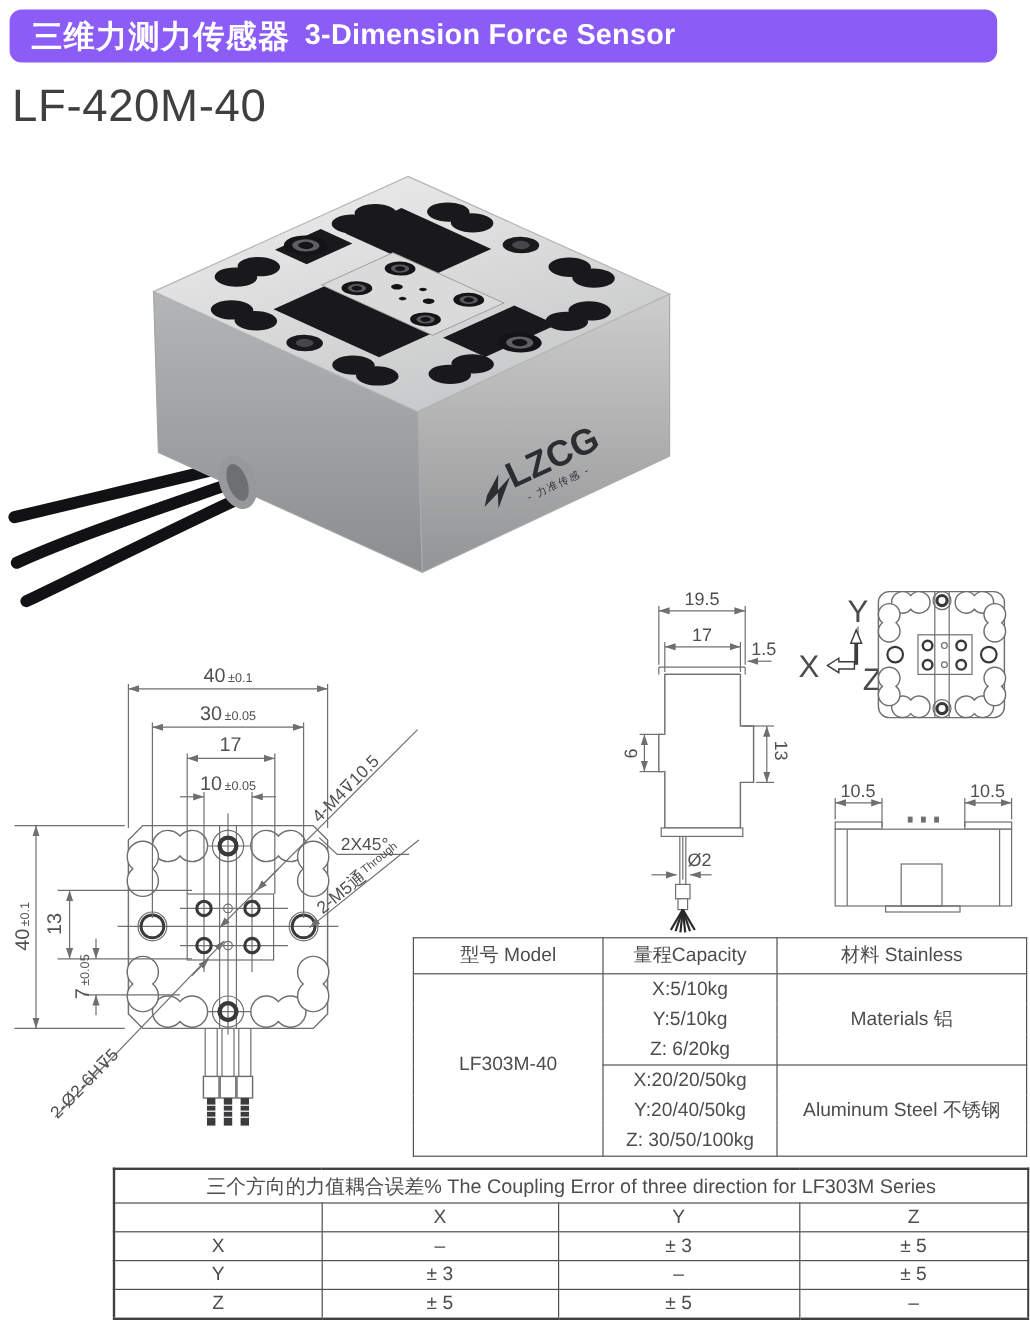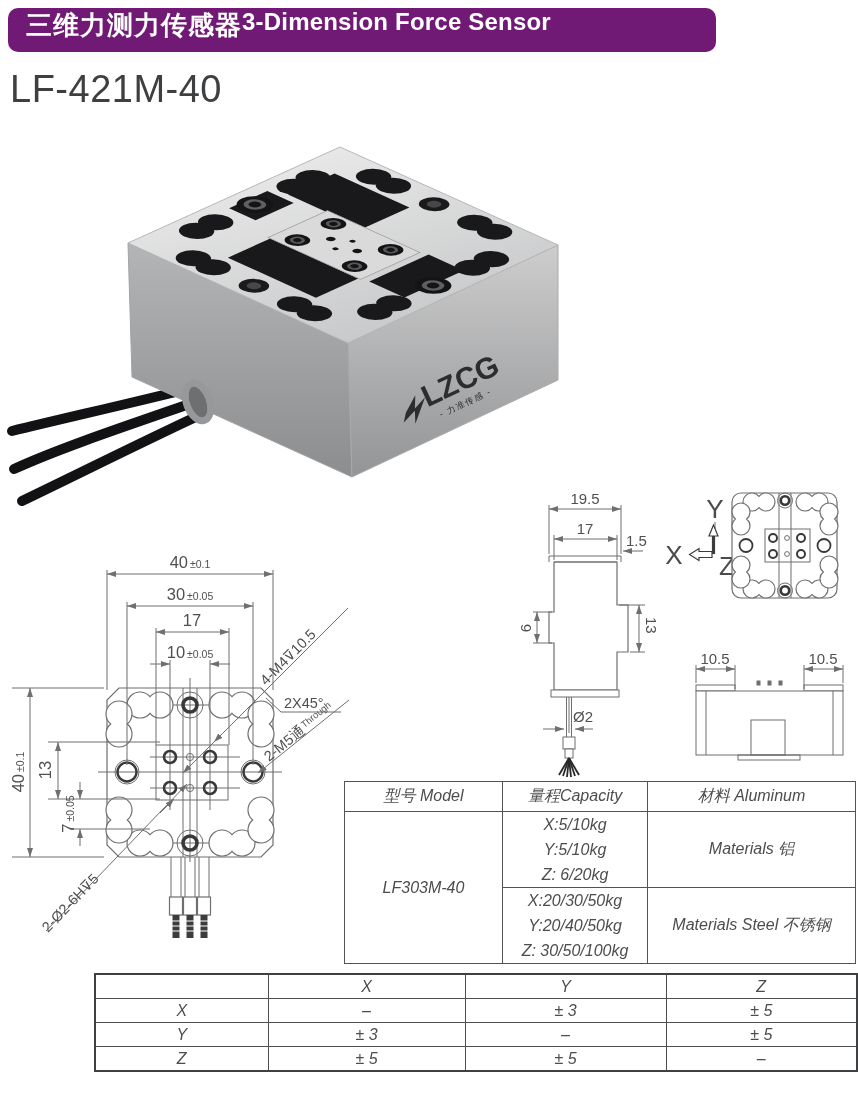--- a/index.html
+++ b/index.html
@@ -1,56 +1,56 @@
 <!DOCTYPE html>
 <html><head>
 <meta charset="utf-8">
 <style>
   html,body{margin:0;padding:0;background:#fff;}
   #page{position:relative;width:858px;height:1101px;background:#fff;overflow:hidden;
         font-family:"Liberation Sans","DejaVu Sans",sans-serif;}
   
-  .hdr{position:absolute;left:8px;top:8px;width:708px;height:44px;background:#701a75;
-       border-radius:10px;display:flex;padding-left:18px;box-sizing:border-box;}
+  .hdr{position:absolute;left:8px;top:8px;width:823px;height:44px;background:#8b5cf6;
+       border-radius:10px;display:flex;align-items:center;padding-left:18px;box-sizing:border-box;}
   .hdr .zh{color:#fff;font-weight:bold;font-size:26px;letter-spacing:1px;}
-  .hdr .en{color:#fff;font-weight:bold;font-size:24px;margin-left:0;letter-spacing:0.2px;}
+  .hdr .en{color:#fff;font-weight:bold;font-size:24px;margin-left:12px;letter-spacing:0.2px;}
   .model{position:absolute;left:10px;top:68px;font-size:38px;color:#3e3f41;letter-spacing:0.5px;}
   
   svg{position:absolute;overflow:visible;}
   .ln{stroke:#6e6f71;stroke-width:1;fill:none;}
   .lnw{stroke:#6e6f71;stroke-width:1.2;fill:#fff;}
   .bold{stroke:#39393b;fill:none;}
   .dt{font-size:16.5px;fill:#4f5052;}
   .dts{font-size:15px;fill:#4f5052;}
   .tol{font-size:10.5px;}
   .lbl{font-size:14.5px;fill:#4f5052;}
   .sup{font-size:9.5px;}
   .axt{font-size:26px;fill:#4a4b4d;}
   
-  table{border-collapse:collapse;table-layout:fixed;background:#fff;font-style:italic;}
+  table{border-collapse:collapse;table-layout:fixed;background:#fff;}
   .spec{position:absolute;left:344px;top:781px;width:511px;font-size:16px;color:#4c4d4f;}
   .spec th,.spec td{border:1.5px solid #525356;font-weight:normal;text-align:center;padding:0;height:25px;}
   .spec tr.hd th{height:29px;}
   .nbb{border-bottom:none !important;margin-left:32px;}
   .nbt{border-top:none !important;}
   .cpl{position:absolute;left:94px;top:973px;width:762px;font-size:16px;color:#4c4d4f;border:2px solid #3f4042;}
   .cpl th,.cpl td{border:1.5px solid #4e4f51;font-weight:normal;text-align:center;padding:0;height:23px;}
   .cpl .ttl td{height:27px;font-size:16.5px;}
   .cpl tr:last-child td{border-bottom:2.5px solid #3f4042;}
 </style>
 </head>
 <body>
 
 <div id="page">
 
   <div class="hdr">
     <span class="zh">三维力测力传感器</span>
     <span class="en">3-Dimension Force Sensor</span>
   </div>
-  <div class="model">LF-421M-40</div>
+  <div class="model">LF-420M-40</div>
 
   <svg style="left:10px;top:125px" width="560" height="380" viewBox="0 0 560 380">
     <defs>
       <linearGradient id="gTop" x1="0" y1="0" x2="0.6" y2="1">
         <stop offset="0" stop-color="#f0f0f0"></stop>
           <stop offset="1" stop-color="#c7c8c9"></stop>
       </linearGradient>
       <linearGradient id="gRight" x1="0" y1="0" x2="0" y2="1">
         <stop offset="0" stop-color="#cdcdce"></stop>
           <stop offset="1" stop-color="#939495"></stop>
@@ -410,54 +410,57 @@
   <table class="spec">
     <colgroup>
         <col style="width:158px">
         <col style="width:145px">
         <col style="width:208px">
       </colgroup>
     <tbody>
         <tr class="hd">
       <th>型号 Model</th>
       <th>量程Capacity</th>
-      <th>材料 Aluminum</th>
+      <th>材料 Stainless</th>
     </tr>
     <tr>
       <td rowspan="6">LF303M-40</td>
       <td class="nbb">X:5/10kg</td>
       <td rowspan="3">Materials 铝</td>
     </tr>
     <tr>
           <td class="nbt nbb">Y:5/10kg</td>
         </tr>
     <tr>
           <td class="nbt">Z: 6/20kg</td>
         </tr>
     <tr>
-      <td class="nbb">X:20/30/50kg</td>
-      <td rowspan="3">Materials Steel 不锈钢</td>
+      <td class="nbb">X:20/20/50kg</td>
+      <td rowspan="3">Aluminum Steel 不锈钢</td>
     </tr>
     <tr>
           <td class="nbt nbb">Y:20/40/50kg</td>
         </tr>
     <tr>
           <td class="nbt">Z: 30/50/100kg</td>
         </tr>
   </tbody>
     </table>
 
   <table class="cpl">
     <colgroup>
         <col style="width:173px">
         <col style="width:197px">
         <col style="width:201px">
         <col style="width:191px">
       </colgroup>
     <tbody>
+        <tr class="ttl">
+      <td colspan="4">三个方向的力值耦合误差% The Coupling Error of three direction for LF303M Series</td>
+    </tr>
     <tr>
       <th></th>
       <th>X</th>
       <th>Y</th>
       <th>Z</th>
     </tr>
     <tr>
       <td>X</td>
       <td>–</td>
       <td>± 3</td>

